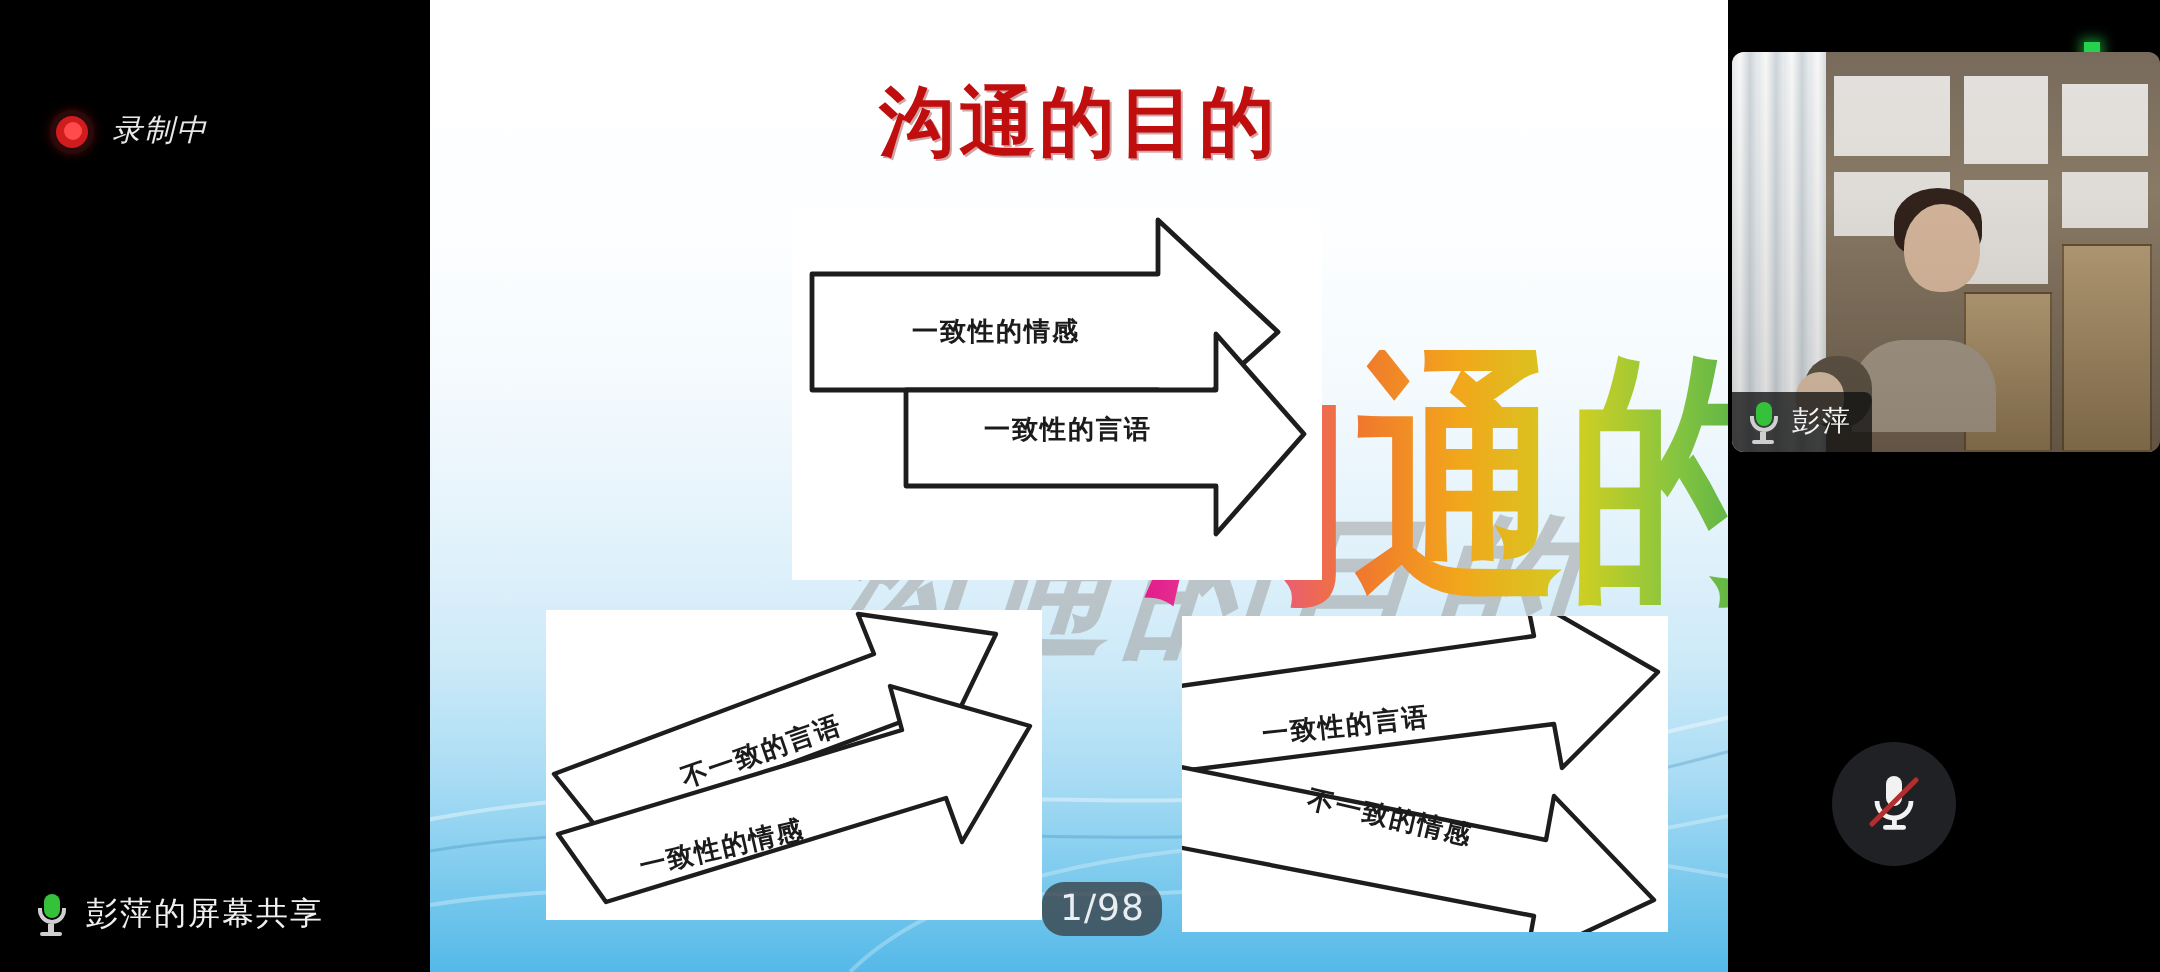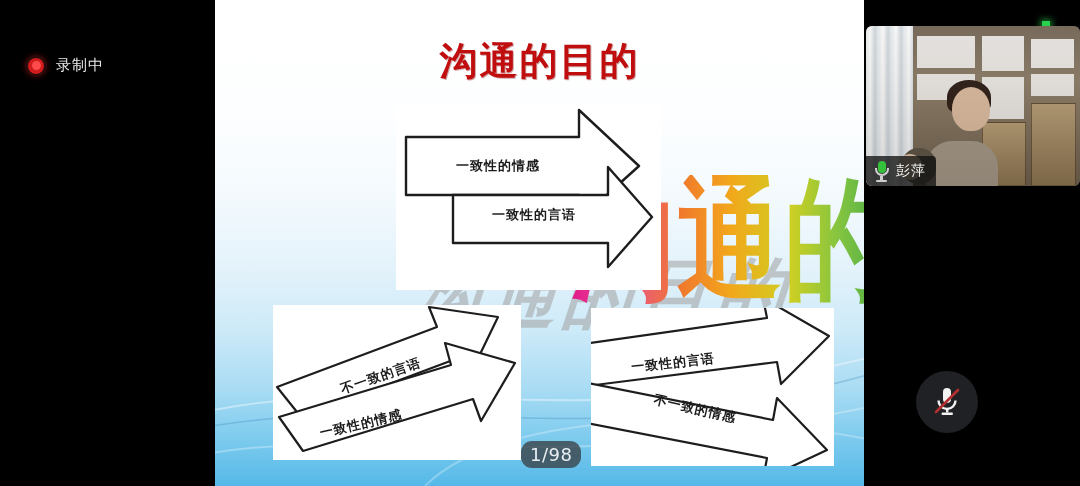--- a/index.html
+++ b/index.html
@@ -43,20 +43,21 @@
     position: absolute;
     left: 3.5px; top: 3.5px;
     width: 9px; height: 9px;
     border-radius: 50%;
     background: #ff4b4b;
   }
   .rec-label {
     color: #e8e8e8;
     font-size: 15px;
     letter-spacing: 1px;
+    font-style: italic;
   }
 
   .share-status {
     position: absolute;
     left: 18px;
     bottom: 18px;
     display: flex;
     align-items: center;
     gap: 10px;
   }
@@ -221,21 +222,21 @@
     width: 216px;
     height: 486px;
     background: #000;
   }
 
   .video-tile {
     position: absolute;
     left: 2px;
     top: 26px;
     width: 214px;
-    height: 160px;
+    height: 200px;
     border-radius: 6px;
     overflow: hidden;
     background: #23303a;
   }
   .video-img {
     position: absolute;
     inset: 0;
     background:
       
       linear-gradient(to bottom, #6f6151 0%, #8a7a64 35%, #70604d 100%);
@@ -342,20 +343,29 @@
 </head>
 <body>
 
 <div id="app">
 
   <div class="rec-badge">
     <span class="rec-dot"></span>
     <span class="rec-label">录制中</span>
   </div>
 
+  <div class="share-status">
+    <span class="mic-glyph">
+      <span class="arc"></span>
+        <span class="cap"></span>
+        <span class="stem"></span>
+        <span class="base"></span>
+    </span>
+    <span class="lbl">彭萍的屏幕共享</span>
+  </div>
 
   <div class="slide">
 
     <div class="deco-word-2">沟通的目的</div>
     <div class="deco-word">沟通的目的</div>
 
     <svg class="slide-swoosh" viewBox="0 0 649 190" preserveAspectRatio="none">
       <path d="M-20,118 C140,80 330,120 480,96 C560,84 620,70 669,58" fill="none" stroke="rgba(255,255,255,.40)" stroke-width="2"></path>
       <path d="M-20,133 C150,100 340,140 500,112 C570,100 630,86 669,74" fill="none" stroke="rgba(40,120,170,.25)" stroke-width="1.5"></path>
       <path d="M-20,160 C120,132 300,166 470,142 C560,130 620,118 669,108" fill="none" stroke="rgba(255,255,255,.30)" stroke-width="2"></path>

